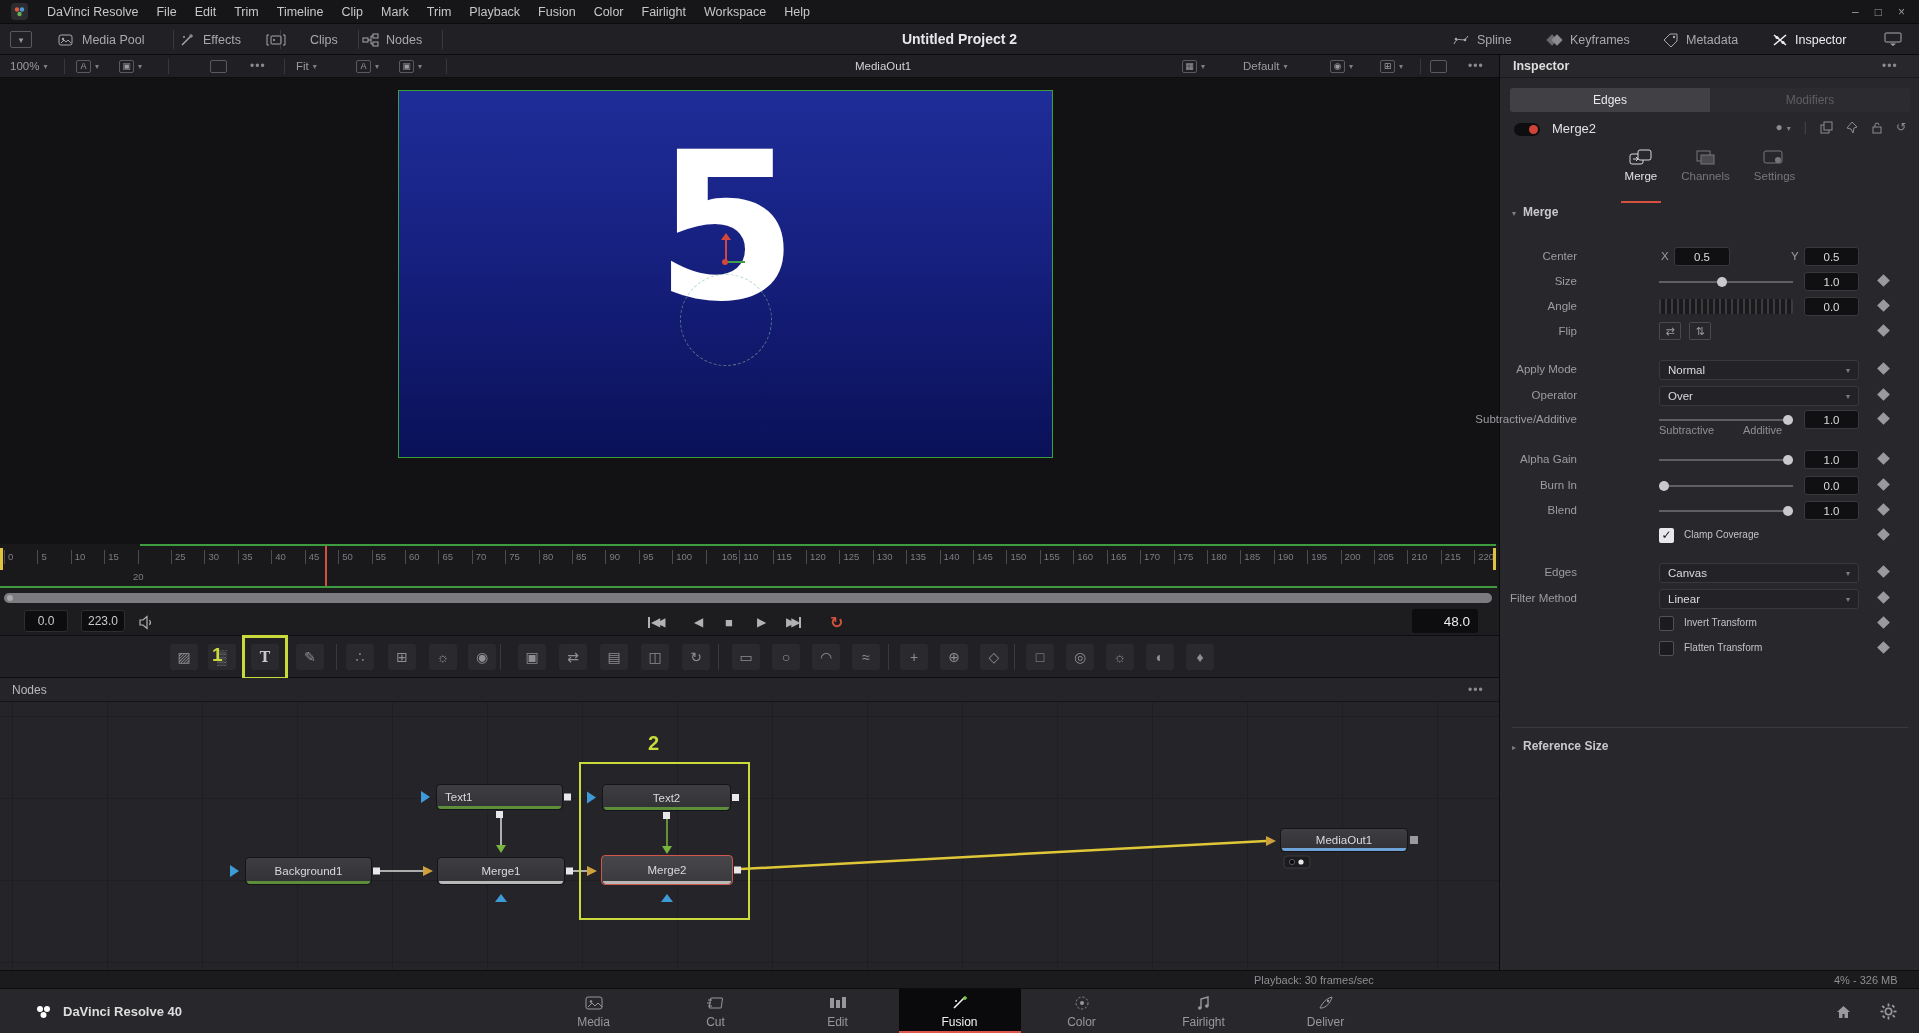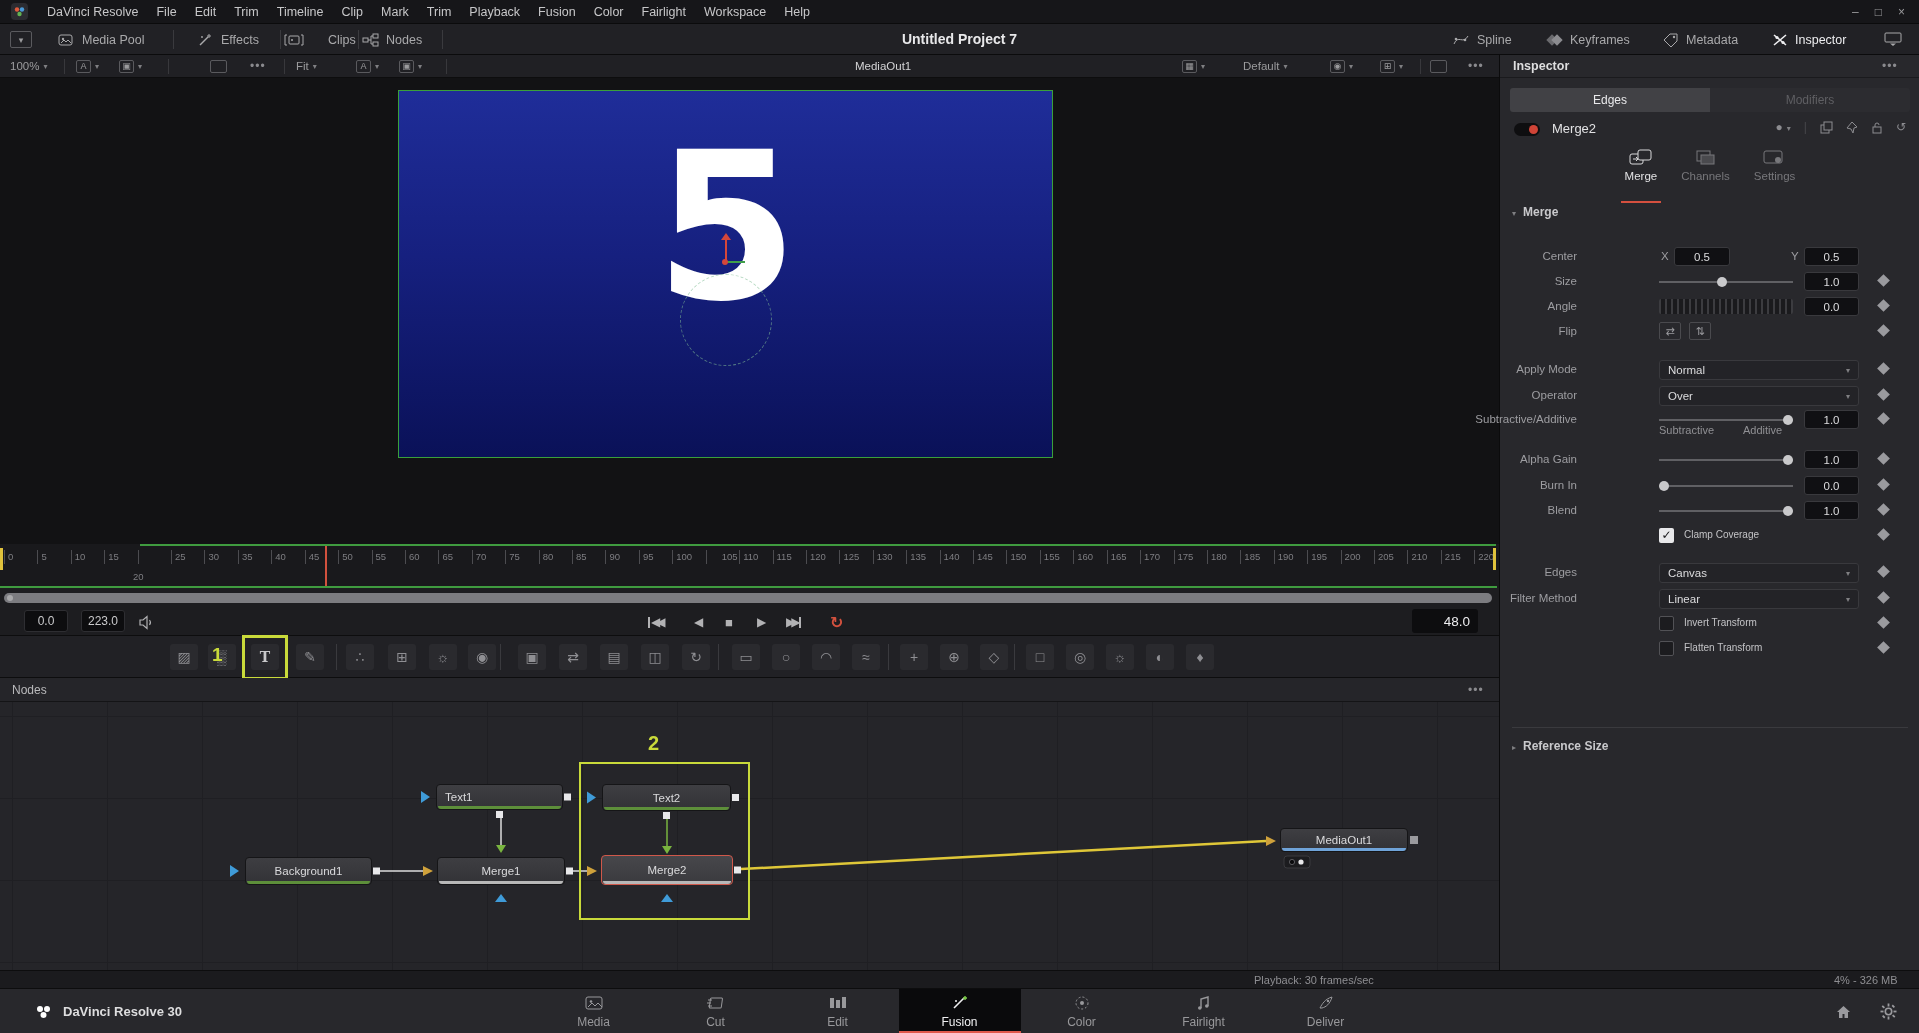--- a/index.html
+++ b/index.html
@@ -228,32 +228,32 @@
           <span>
             <svg width="17" height="14">
               <rect x="1" y="2" width="13" height="10" rx="2" fill="none" stroke="#a9a9ab"></rect>
               <circle cx="5" cy="6" r="1.2" fill="#a9a9ab"></circle>
               <path d="M3,10 l3,-3 2,2 2,-2 3,3" fill="none" stroke="#a9a9ab"></path>
             </svg>
           </span>
           <span>Media Pool</span>
         </div>
         <div class="tsep" style="left: 173px;"></div>
-        <div class="tbtn" style="left: 198px; align-items: center;">
+        <div class="tbtn" style="left: 180px; align-items: center;">
           <span>
             <svg width="16" height="14">
               <path d="M2,12 L10,4" stroke="#a9a9ab" stroke-width="1.5"></path>
               <path d="M11,1 v4 M9,3 h4" stroke="#a9a9ab"></path>
               <circle cx="4" cy="4" r="0.9" fill="#a9a9ab"></circle>
             </svg>
           </span>
           <span>Effects</span>
         </div>
         <div class="tsep" style="left: 280px;"></div>
-        <div class="tbtn" style="left: 284px; gap: 24px;">
+        <div class="tbtn" style="left: 266px; gap: 24px;">
           <span>
             <svg width="20" height="14">
               <path d="M3,2 h-2 v10 h2 M17,2 h2 v10 h-2" fill="none" stroke="#a9a9ab"></path>
               <rect x="5" y="3" width="10" height="8" rx="1" fill="none" stroke="#a9a9ab"></rect>
               <circle cx="8" cy="7" r="1" fill="#a9a9ab"></circle>
             </svg>
           </span>
           <span>Clips</span>
         </div>
         <div class="tsep" style="left: 358px;"></div>
@@ -263,21 +263,21 @@
               <rect x="1" y="5" width="5" height="4" fill="none" stroke="#a9a9ab"></rect>
               <rect x="11" y="1" width="5" height="4" fill="none" stroke="#a9a9ab"></rect>
               <rect x="11" y="9" width="5" height="4" fill="none" stroke="#a9a9ab"></rect>
               <path d="M6,7 h3 M9,3 h2 M9,11 h2 M9,3 v8" fill="none" stroke="#a9a9ab"></path>
             </svg>
           </span>
           <span>Nodes</span>
         </div>
         <div class="tsep" style="left: 442px;"></div>
       </div>
-    <div id="proj-title">Untitled Project 7</div>
+    <div id="proj-title">Untitled Project 2</div>
     <div id="tb-right">
         <div class="tbtn" style="left: 1452px;">
           <span>
             <svg width="18" height="15">
               <path d="M2,12 C6,2 11,13 16,4" fill="none" stroke="#a9a9ab"></path>
               <circle cx="4" cy="7" r="1.3" fill="#a9a9ab"></circle>
               <circle cx="13" cy="8" r="1.3" fill="#a9a9ab"></circle>
             </svg>
           </span>
           <span>Spline</span>
@@ -815,21 +815,21 @@
     <span class="abs" style="left:1834px;top:3px;">4% - 326 MB</span>
   </div>
 
   <div id="pagebar">
     <div id="pb-left">
       <svg width="20" height="16">
           <circle cx="6" cy="5" r="3" fill="#ffffff"></circle>
           <circle cx="13" cy="5" r="3" fill="#ffffff"></circle>
           <circle cx="9.5" cy="11" r="3" fill="#ffffff"></circle>
         </svg>
-      <span>DaVinci Resolve 30</span>
+      <span>DaVinci Resolve 40</span>
     </div>
     <div id="pb-tabs">
         <div class="ptab">
           <span class="picon">
             <svg width="20" height="16">
               <rect x="2" y="2" width="16" height="12" rx="2" fill="none" stroke="#98989b"></rect>
               <circle cx="7" cy="6.5" r="1.3" fill="#98989b"></circle>
               <path d="M4,12 l4,-4 3,3 3,-3 4,4" fill="none" stroke="#98989b"></path>
             </svg>
           </span>

